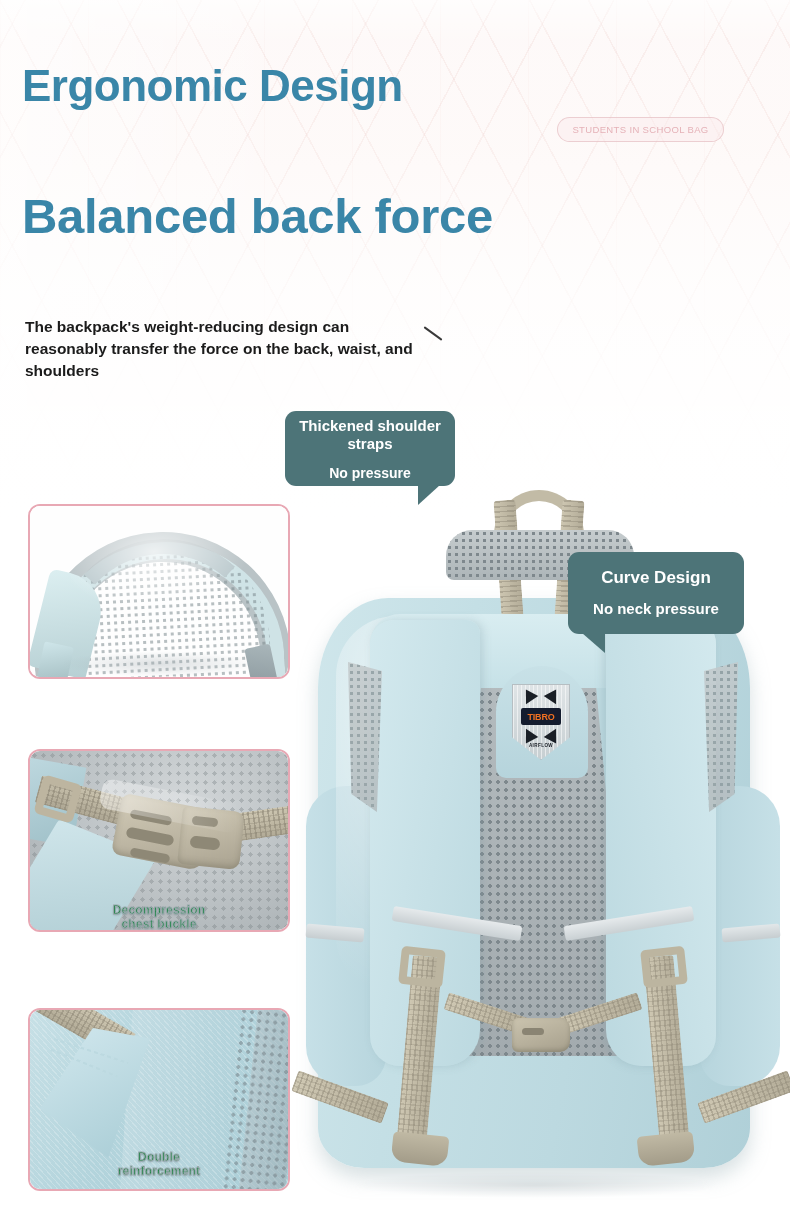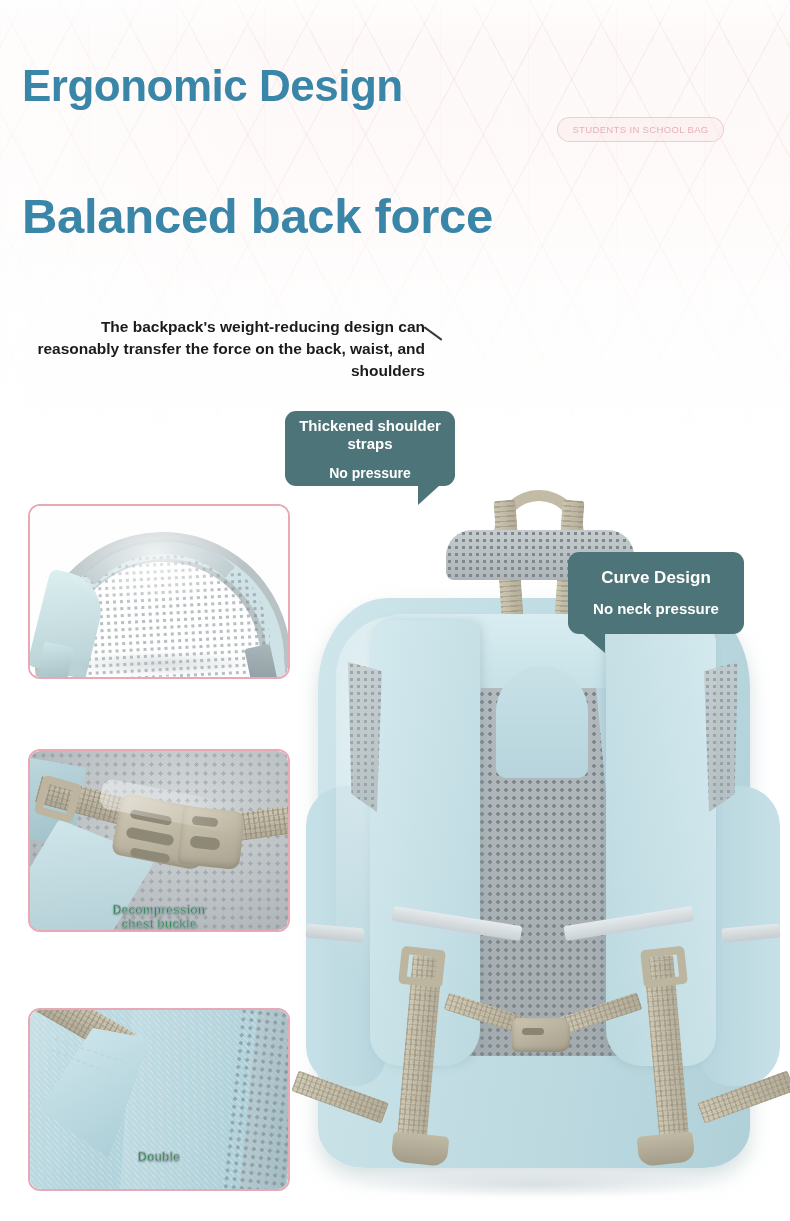--- a/index.html
+++ b/index.html
@@ -68,21 +68,20 @@
     font-size:9.5px; letter-spacing:.35px;
     display:flex; align-items:center; justify-content:center;
     white-space:nowrap;
   }
 
   .body-copy {
     position:absolute; left:25px; top:316px;
     width:400px;
     font-size:15.5px; font-weight:bold; line-height:1.42;
     color:#1b1b1b;
-    text-align:right;
   }
   .pointer-dash {
     position:absolute; left:424px; top:326px;
     width:22px; height:2.4px; background:#3a3a3a;
     transform:rotate(36deg); transform-origin:left center;
     border-radius:2px;
   }
 
   
   .bubble {
@@ -573,20 +572,34 @@
 
     <div class="bp bp-backmesh"></div>
     <div class="bp bp-pad-top"></div>
     <div class="bp bp-pad-l"></div>
     <div class="bp bp-pad-r"></div>
     <div class="bp bp-neck"></div>
 
     <div class="bp bp-sidemesh-l"></div>
     <div class="bp bp-sidemesh-r"></div>
 
+    <div class="bp bp-logo">
+      <div class="logo-arrows-top">
+        <span class="arw arw-d at1"></span>
+        <span class="arw arw-d at2"></span>
+      </div>
+      <div class="logo-chip">
+        <span>TIBRO</span>
+      </div>
+      <div class="logo-arrows-bot">
+        <span class="arw arw-u ab1"></span>
+        <span class="arw arw-u ab2"></span>
+      </div>
+      <div class="logo-airflow">AIRFLOW</div>
+    </div>
 
     <div class="bp bp-refl-far-l"></div>
     <div class="bp bp-refl-far-r"></div>
     <div class="bp bp-refl-l"></div>
     <div class="bp bp-refl-r"></div>
 
     <div class="bp web bp-chest-l"></div>
     <div class="bp web bp-chest-r"></div>
     <div class="bp bp-chest-buckle"></div>
     <div class="bp-chest-slot"></div>
@@ -646,20 +659,21 @@
       <div class="dr-twill"></div>
       <div class="dr-meshband"></div>
       <div class="dr-mesh"></div>
       <div class="dr-web"></div>
       <div class="dr-flap"></div>
       <div class="dr-stitch"></div>
       <div class="dr-stitch2"></div>
     </div>
     <div class="cap">
       <div class="cap-white">Double</div>
+      <div class="cap-white">reinforcement</div>
     </div>
   </div>
 
   <div class="bubble" id="bubble-straps">
     <div class="l1">Thickened shoulder straps</div>
     <div class="l2">No pressure</div>
     <span class="tail"></span>
   </div>
 
   <div class="bubble" id="bubble-curve">

